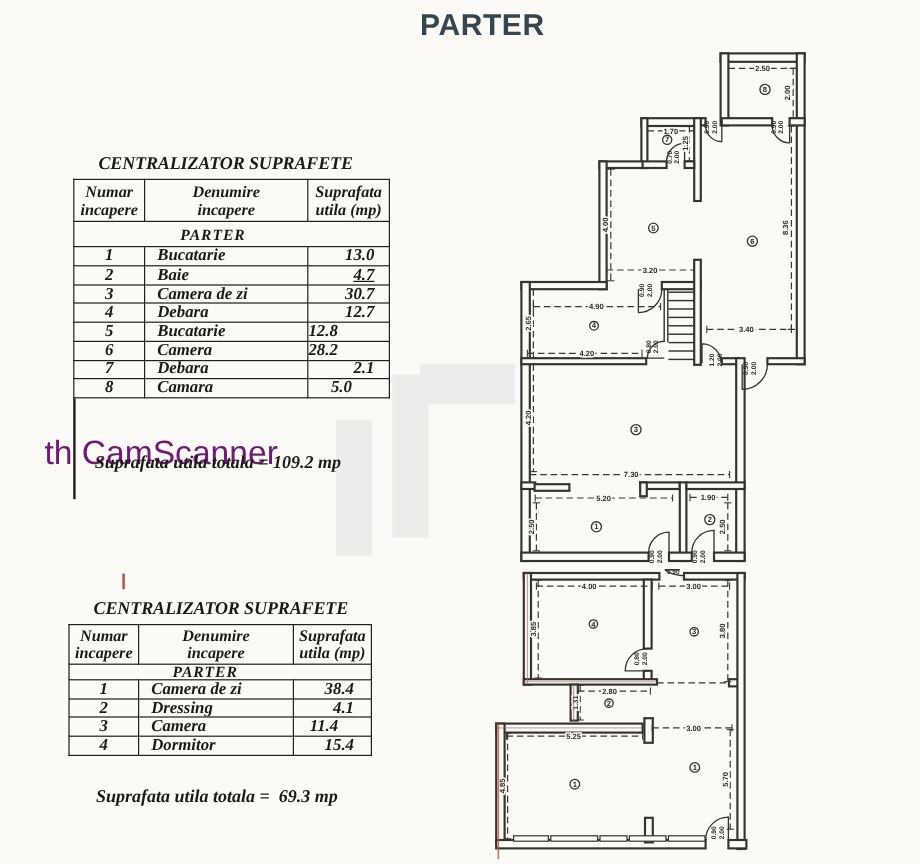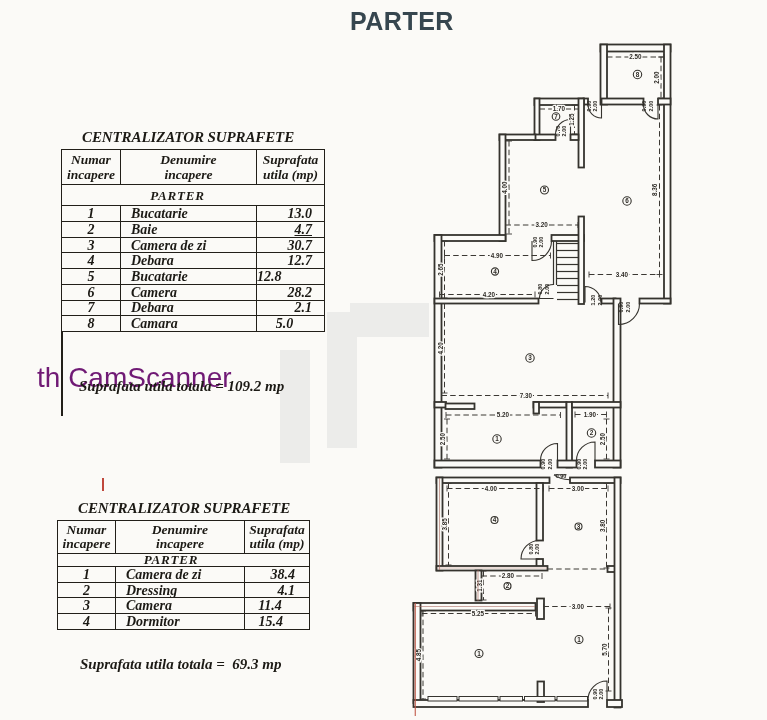--- a/index.html
+++ b/index.html
@@ -66,21 +66,21 @@
           <td style="text-align:right;padding-right:12px;">12.7</td>
         </tr>
 <tr style="height:13.975px">
           <td style="text-align:center;">5</td>
           <td style="padding-left:10px;">Bucatarie</td>
           <td style="padding-right:12px;">12.8</td>
         </tr>
 <tr style="height:13.975px">
           <td style="text-align:center;">6</td>
           <td style="padding-left:10px;">Camera</td>
-          <td style="text-align:right;padding-right:12px;">28.2</td>
+          <td style="padding-right:12px;">28.2</td>
         </tr>
 <tr style="height:13.975px">
           <td style="text-align:center;">7</td>
           <td style="padding-left:10px;">Debara</td>
           <td style="text-align:right;padding-right:12px;">2.1</td>
         </tr>
 <tr style="height:13.975px">
           <td style="text-align:center;">8</td>
           <td style="padding-left:10px;">Camara</td>
           <td style="text-align:center;padding-right:12px;">5.0</td>
@@ -122,21 +122,21 @@
           <td style="text-align:right;padding-right:14px;">4.1</td>
         </tr>
 <tr style="height:14.1px">
           <td style="text-align:center;">3</td>
           <td style="padding-left:10px;">Camera</td>
           <td style="text-align:center;padding-right:14px;">11.4</td>
         </tr>
 <tr style="height:14.1px">
           <td style="text-align:center;">4</td>
           <td style="padding-left:10px;">Dormitor</td>
-          <td style="text-align:right;padding-right:26px;">15.4</td>
+          <td style="text-align:right;padding-right:14px;">15.4</td>
         </tr>
 </tbody>
     </table>
 
 <div class="tot" style="left:80px;top:656px;font-size:15px;">Suprafata utila totala = &nbsp;69.3 mp</div>
 
 <svg width="767" height="720" viewBox="0 0 767 720">
 
 <rect x="600.5" y="44.5" width="70.0" height="7.0" fill="#fbfaf7" stroke="#35332e" stroke-width="1.8"></rect>
 

